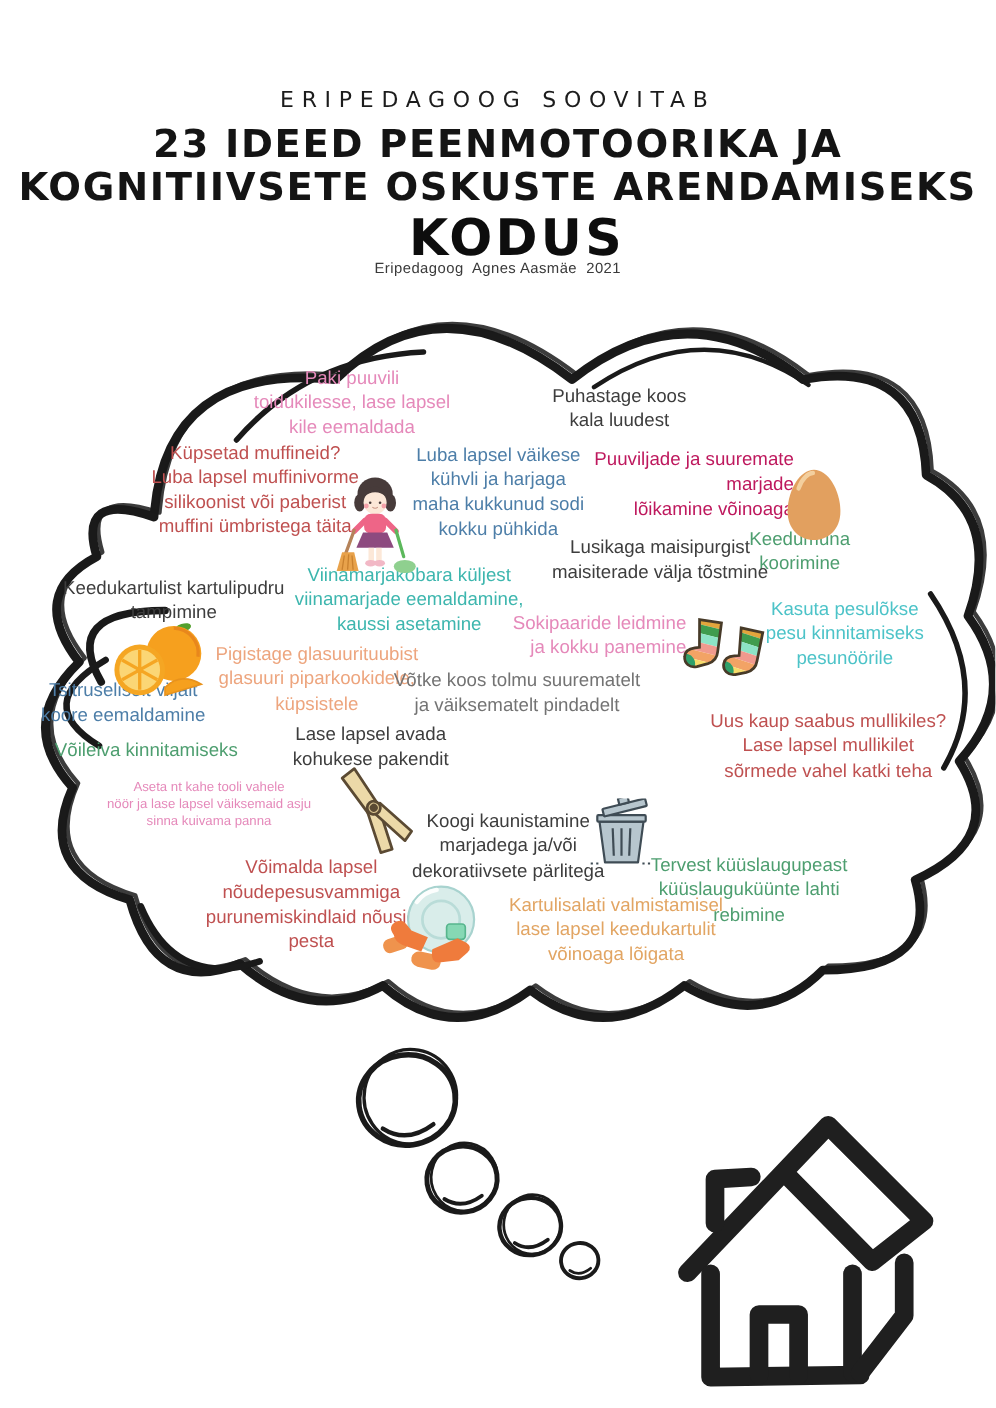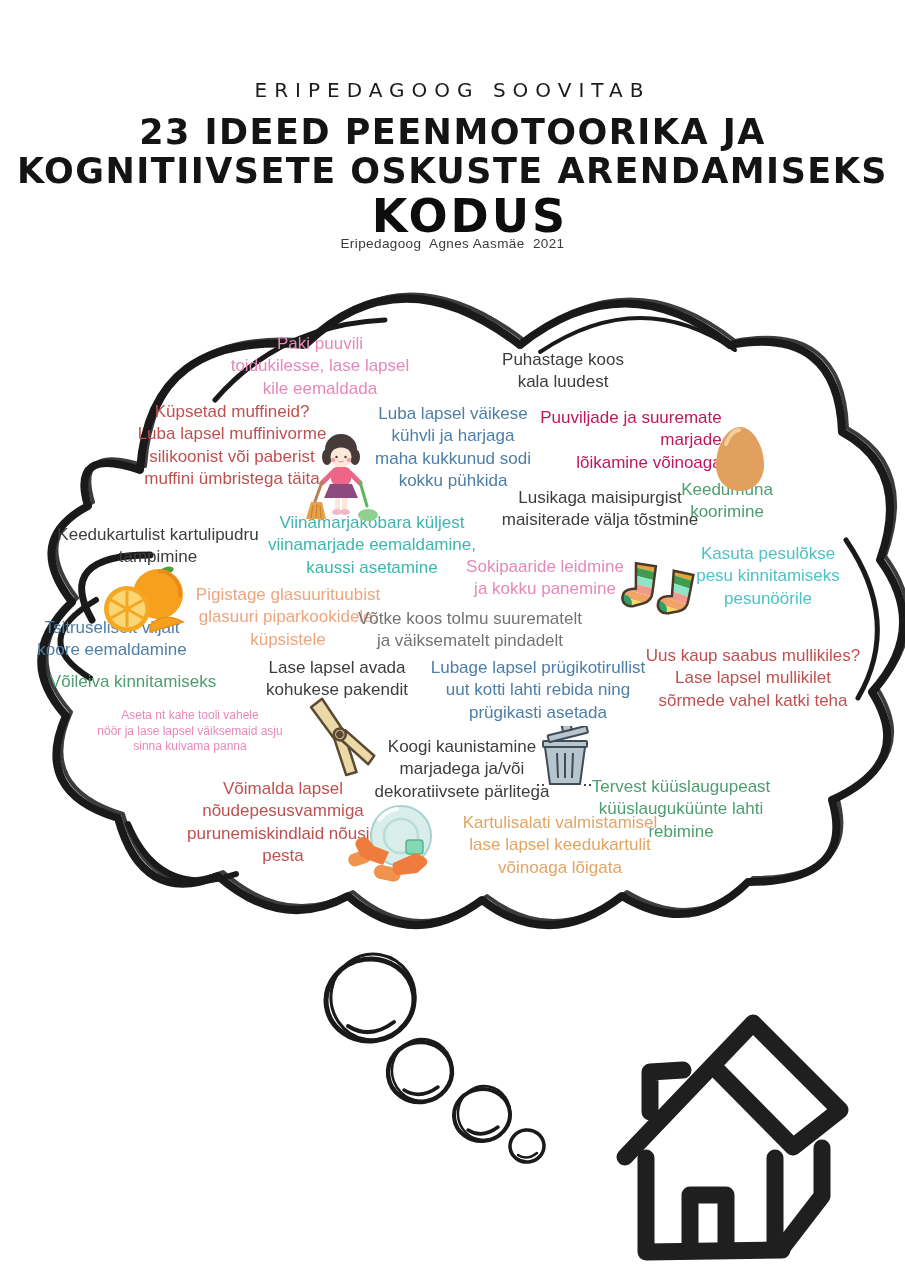--- a/index.html
+++ b/index.html
@@ -99,38 +99,35 @@
 muffini ümbristega täita</div>
   <div class="idea" style="left: 727px; top: 479px; color: rgb(77, 158, 111);">Keedumuna
 koorimine</div>
   <div class="idea" style="left: 600px; top: 487px; color: rgb(61, 61, 61);">Lusikaga maisipurgist
 maisiterade välja tõstmine</div>
   <div class="idea" style="left: 158px; top: 524px; color: rgb(61, 61, 61);">Keedukartulist kartulipudru
 tampimine</div>
   <div class="idea" style="left: 372px; top: 512px; color: rgb(61, 182, 174);">Viinamarjakobara küljest
 viinamarjade eemaldamine,
 kaussi asetamine</div>
-  <div class="idea" style="left: 545px; top: 556px; color: rgb(229, 137, 186);">Sokipaaride leidmine
+  <div class="idea" style="left: 545px; top: 556px; color: rgb(229, 137, 186); text-align: right;">Sokipaaride leidmine
 ja kokku panemine</div>
   <div class="idea" style="left: 768px; top: 543px; color: rgb(76, 195, 200);">Kasuta pesulõkse
 pesu kinnitamiseks
 pesunöörile</div>
   <div class="idea" style="left: 288px; top: 584px; color: rgb(237, 165, 126);">Pigistage glasuurituubist
 glasuuri piparkookidele,
 küpsistele</div>
   <div class="idea" style="left: 112px; top: 617px; color: rgb(77, 126, 168);">Tsitruseliselt viljalt
 koore eemaldamine</div>
   <div class="idea" style="left: 470px; top: 608px; color: #737373;">Võtke koos tolmu suurematelt
 ja väiksematelt pindadelt</div>
   <div class="idea" style="left: 133px; top: 671px; color: rgb(77, 158, 111);">Võileiva kinnitamiseks</div>
   <div class="idea" style="left: 337px; top: 657px; color: rgb(61, 61, 61);">Lase lapsel avada
 kohukese pakendit</div>
-  <div class="idea" style="left: 538px; top: 657px; color: rgb(77, 126, 168);">Lubage lapsel prügikotirullist
-uut kotti lahti rebida ning
-prügikasti asetada</div>
   <div class="idea" style="left: 753px; top: 645px; color: rgb(191, 80, 80);">Uus kaup saabus mullikiles?
 Lase lapsel mullikilet
 sõrmede vahel katki teha</div>
   <div class="idea small" style="left: 190px; top: 708px; color: rgb(229, 137, 186);">Aseta nt kahe tooli vahele
 nöör ja lase lapsel väiksemaid asju
 sinna kuivama panna</div>
   <div class="idea" style="left: 462px; top: 736px; color: rgb(61, 61, 61);">Koogi kaunistamine
 marjadega ja/või
 dekoratiivsete pärlitega</div>
   <div class="idea" style="left: 681px; top: 736px; color: rgb(77, 158, 111); margin-top: 40px;">Tervest küüslaugupeast

